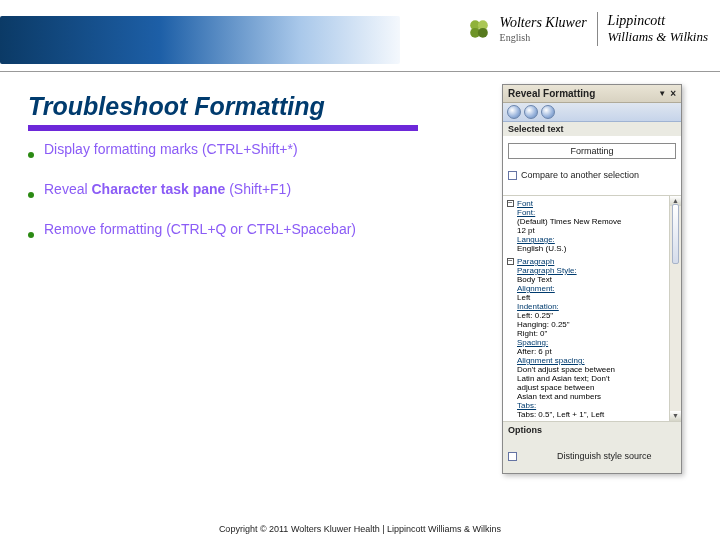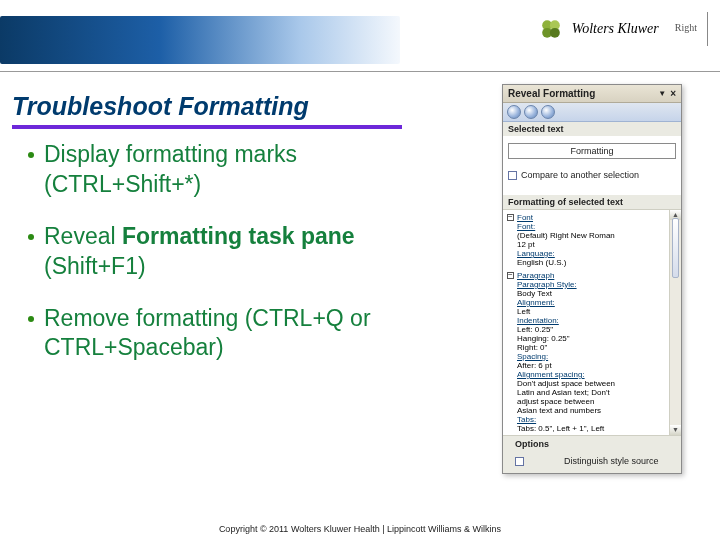--- a/index.html
+++ b/index.html
@@ -4,32 +4,32 @@
 <style>
   * { box-sizing: border-box; margin: 0; padding: 0; }
   body { width: 720px; height: 540px; background: #fff; font-family: Verdana, Arial, sans-serif; overflow: hidden; position: relative; }
 
   
   .header-band { position: relative; height: 72px; border-bottom: 1px solid #999; }
   .band-grad { position: absolute; top: 16px; left: 0; right: 320px; height: 48px;
     background: linear-gradient(90deg, #0b3a66 0%, #1d5fa7 40%, #a9c8ea 75%, #f4f8fd 100%);
     border-radius: 2px; }
   .brand { position: absolute; right: 12px; top: 12px; display: flex; align-items: center; gap: 10px; }
-  .brand-group { display: flex; flex-direction: row; line-height: 1.05; gap: 16px; }
+  .brand-group { display: flex; flex-direction: column; line-height: 1.05; }
   .brand-main { font: 14px Georgia, serif; font-style: italic; }
   .brand-sub  { font: 10px Georgia, serif; color: #555; margin-top: 1px; }
   .brand-amp  { font: 13px Georgia, serif; font-style: italic; }
   .brand-sep  { width: 1px; height: 34px; background: #888; }
 
   
-  .slide-title { color: #003b6e; font: bold italic 25px Verdana, Arial, sans-serif; margin: 20px 0 0 12px; padding-bottom: 4px; border-bottom: 4px solid #6d28d9; width: 390px; }
+  .slide-title { color: #003b6e; font: bold italic 25px Verdana, Arial, sans-serif; margin: 20px 0 0 28px; padding-bottom: 4px; border-bottom: 6px solid #6d28d9; width: 390px; }
   .content { position: absolute; top: 140px; left: 28px; width: 372px; }
   .bullet-item { display: flex; align-items: flex-start; margin-bottom: 22px; }
   .dot { width: 6px; height: 6px; border-radius: 50%; background: #2b8a13; margin-top: 12px; margin-right: 10px; flex-shrink: 0; }
-  .bullet-text { font-size: 23px; line-height: 1.3; color: #15803d; }
+  .bullet-text { font-size: 14px; line-height: 1.3; color: #8b5cf6; }
   .bullet-text .b { font-weight: bold; }
 
   .footer { position: absolute; bottom: 6px; left: 0; right: 0; text-align: center; font: 9px Arial, sans-serif; color: #222; }
 
   
   .pane { position: absolute; top: 84px; right: 38px; width: 180px; height: 390px; border: 1px solid #8a8a8a; background: #f5f5f1; font: 9px "Segoe UI", Arial, sans-serif; color: #222; overflow: hidden; box-shadow: 2px 2px 5px rgba(0,0,0,.25);}
   .pane-title { background: linear-gradient(#e9e4d5,#d8d2c1); border-bottom: 1px solid #b0aa98; padding: 3px 5px; display: flex; align-items: center; font-weight: bold; font-size: 10px;}
   .pane-title .grow { flex: 1; }
   .pane-title .dd { font-size: 8px; margin-right: 4px; }
   .pane-title .close { font-weight: bold; font-size: 10px; }
@@ -45,58 +45,62 @@
   .cat { margin-bottom: 4px; }
   .cat-h { color:#003b6e; text-decoration: underline; margin-bottom:1px;}
   .disc { display:inline-block; width:7px;height:7px;border:1px solid #555;margin-right:3px;position:relative;top:1px;}
   .disc.minus::after{content:"−";position:absolute;top:-3px;left:0;font-size:8px;}
   .val { color:#000; margin-left:10px; }
   .val .k { color:#003b6e; text-decoration:underline; }
   .scrollbar { position:absolute; right:0; top:0; bottom:0; width:12px; background:#eceae1; border-left:1px solid #cfcfc3;}
   .scrollbar .thumb { position:absolute; left:2px; right:2px; top:8px; height:60px; background:linear-gradient(#fff,#d5dceb); border:1px solid #a7b3c9; border-radius:2px;}
   .scrollbar .arrow { position:absolute; left:0; right:0; height:10px; background:linear-gradient(#fff,#d5d5c8); text-align:center; font-size:7px; line-height:10px; color:#555;}
   .scrollbar .up{top:0;} .scrollbar .dn{bottom:0;}
-  .pane-bottom { padding: 3px 12px; border-top:1px solid #cfcfc3; background:#eaeae2;}
-  .pane-bottom .chk { margin:7px 0;gap:40px;}
+  .pane-bottom { padding: 3px 5px; border-top:1px solid #cfcfc3; background:#eaeae2;}
+  .pane-bottom .chk { margin:16px 0;gap:40px;}
   .pane-footer { font: 7px Arial; color:#555; padding: 2px 5px; border-top:1px solid #cfcfc3; display:flex; justify-content:space-between; align-items:center;}
   svg.clover { display:block; }
 </style>
 </head>
 <body>
 
 <div class="header-band">
   <div class="band-grad"></div>
   <div class="brand">
     <svg class="clover" viewBox="0 0 40 40" width="22" height="22">
       <circle cx="13" cy="13" r="9" fill="#8fb23b"></circle>
         <circle cx="27" cy="13" r="9" fill="#aac755"></circle>
       <circle cx="13" cy="27" r="9" fill="#6e9428"></circle>
         <circle cx="27" cy="27" r="9" fill="#577a1e"></circle>
     </svg>
     <div class="brand-group">
       <span class="brand-main">Wolters Kluwer</span>
-      <span class="brand-sub">Right</span>
+      <span class="brand-sub">English</span>
     </div>
     <div class="brand-sep"></div>
+    <div class="brand-group">
+      <span class="brand-main">Lippincott</span>
+      <span class="brand-amp">Williams &amp; Wilkins</span>
+    </div>
   </div>
 </div>
 
 <h1 class="slide-title">Troubleshoot Formatting</h1>
 
 <div class="content">
   <div class="bullet-item">
     <div class="dot"></div>
     <div class="bullet-text">
       <span>Display formatting marks </span><span class="b"></span><span>(CTRL+Shift+*)</span>
     </div>
   </div>
   <div class="bullet-item">
     <div class="dot"></div>
     <div class="bullet-text">
-      <span>Reveal </span><span class="b">Formatting task pane</span><span> (Shift+F1)</span>
+      <span>Reveal </span><span class="b">Character task pane</span><span> (Shift+F1)</span>
     </div>
   </div>
   <div class="bullet-item">
     <div class="dot"></div>
     <div class="bullet-text">
       <span>Remove formatting (CTRL+Q or CTRL+Spacebar)</span><span class="b"></span><span></span>
     </div>
   </div>
 </div>
 
@@ -112,27 +116,26 @@
     <div class="tool-dot"></div>
   </div>
   <div class="section-h">Selected text</div>
   <div class="pane-body">
     <div class="pane-input">Formatting</div>
     <label class="chk">
       <span class="box"></span>
       <span>Compare to another selection</span>
     </label>
   </div>
-  <div class="section-h">Formatting of selected text</div>
   <div class="formatting-scroll">
     <div class="scroll-inner">
       <div class="cat">
         <span class="disc minus"></span><span class="cat-h">Font</span>
         <div class="val"><span class="k">Font:</span></div>
-        <div class="val">(Default) Right New Roman</div>
+        <div class="val">(Default) Times New Remove</div>
         <div class="val">12 pt</div>
         <div class="val"><span class="k">Language:</span></div>
         <div class="val">English (U.S.)</div>
       </div>
       <div class="cat">
         <span class="disc minus"></span><span class="cat-h">Paragraph</span>
         <div class="val"><span class="k">Paragraph Style:</span></div>
         <div class="val">Body Text</div>
         <div class="val"><span class="k">Alignment:</span></div>
         <div class="val">Left</div>

